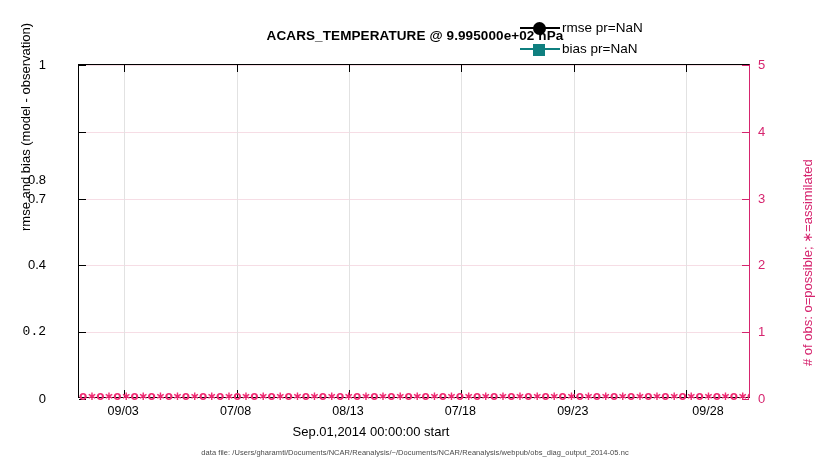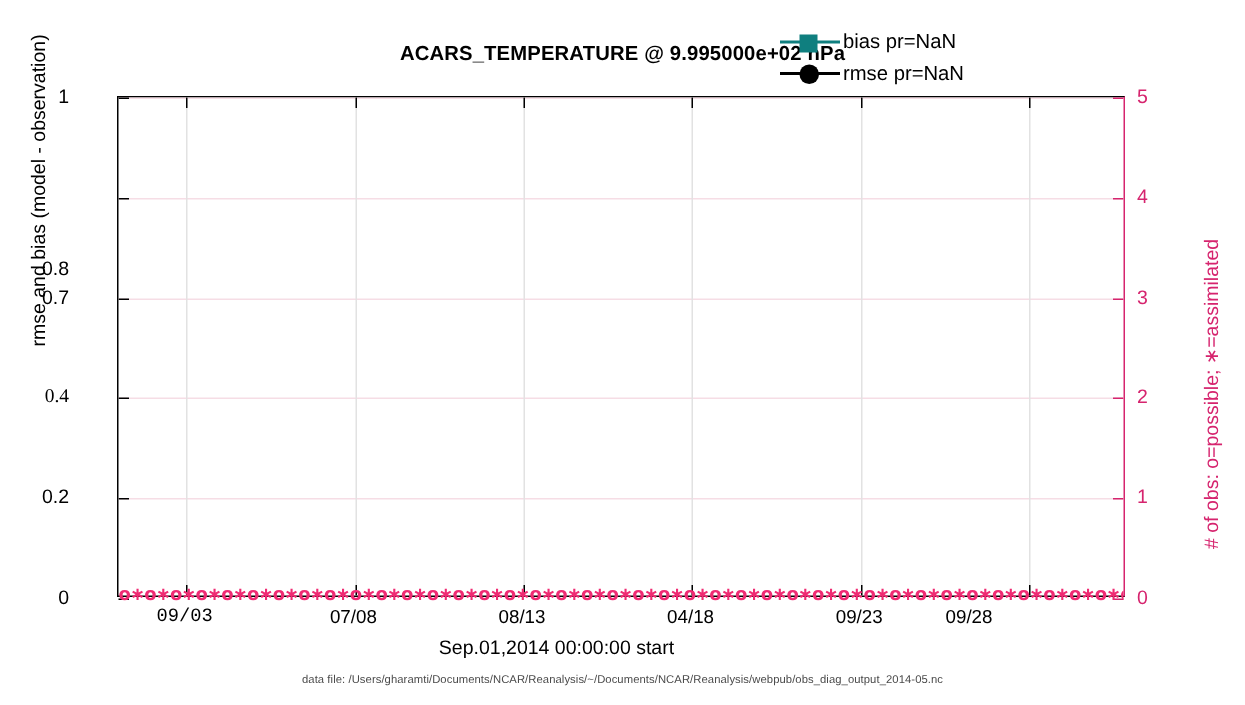--- a/index.html
+++ b/index.html
@@ -286,57 +286,57 @@
       <div class="xtick" style="left: 494.794px;"></div>
       <div class="xtick-top" style="left: 494.794px;"></div>
       <div class="xtick" style="left: 607.219px;"></div>
       <div class="xtick-top" style="left: 607.219px;"></div>
     </div>
   <div id="obs-band" style="color: rgb(239, 43, 115);"><span class="m">o</span><span class="m">∗</span><span class="m">o</span><span class="m">∗</span><span class="m">o</span><span class="m">∗</span><span class="m">o</span><span class="m">∗</span><span class="m">o</span><span class="m">∗</span><span class="m">o</span><span class="m">∗</span><span class="m">o</span><span class="m">∗</span><span class="m">o</span><span class="m">∗</span><span class="m">o</span><span class="m">∗</span><span class="m">o</span><span class="m">∗</span><span class="m">o</span><span class="m">∗</span><span class="m">o</span><span class="m">∗</span><span class="m">o</span><span class="m">∗</span><span class="m">o</span><span class="m">∗</span><span class="m">o</span><span class="m">∗</span><span class="m">o</span><span class="m">∗</span><span class="m">o</span><span class="m">∗</span><span class="m">o</span><span class="m">∗</span><span class="m">o</span><span class="m">∗</span><span class="m">o</span><span class="m">∗</span><span class="m">o</span><span class="m">∗</span><span class="m">o</span><span class="m">∗</span><span class="m">o</span><span class="m">∗</span><span class="m">o</span><span class="m">∗</span><span class="m">o</span><span class="m">∗</span><span class="m">o</span><span class="m">∗</span><span class="m">o</span><span class="m">∗</span><span class="m">o</span><span class="m">∗</span><span class="m">o</span><span class="m">∗</span><span class="m">o</span><span class="m">∗</span><span class="m">o</span><span class="m">∗</span><span class="m">o</span><span class="m">∗</span><span class="m">o</span><span class="m">∗</span><span class="m">o</span><span class="m">∗</span><span class="m">o</span><span class="m">∗</span><span class="m">o</span><span class="m">∗</span><span class="m">o</span><span class="m">∗</span><span class="m">o</span><span class="m">∗</span><span class="m">o</span><span class="m">∗</span><span class="m">o</span></div>
 </div>
 
 <div id="ylabel-left-layer">
     <div class="ylabel-left" style="top: 398px;">0</div>
-    <div class="ylabel-left" style="top: 331.2px;">0.2</div>
-    <div class="ylabel-left" style="top: 264.4px; font-family: Liberation Serif, serif;">0.4</div>
+    <div class="ylabel-left" style="top: 331.2px; font-family: Liberation Mono, monospace;">0.2</div>
+    <div class="ylabel-left" style="top: 264.4px;">0.4</div>
     <div class="ylabel-left" style="top: 197.6px;">0.7</div>
     <div class="ylabel-left" style="top: 130.8px; margin-top: 48px;">0.8</div>
     <div class="ylabel-left" style="top: 64px;">1</div>
   </div>
 <div id="ylabel-right-layer">
     <div class="ylabel-right" style="top: 398px;">0</div>
     <div class="ylabel-right" style="top: 331.2px;">1</div>
     <div class="ylabel-right" style="top: 264.4px;">2</div>
     <div class="ylabel-right" style="top: 197.6px;">3</div>
     <div class="ylabel-right" style="top: 130.8px;">4</div>
     <div class="ylabel-right" style="top: 64px;">5</div>
   </div>
 <div id="xlabel-layer">
-    <div class="xlabel-tick" style="left: 123.158px; font-family: Liberation Mono, monospace;">09/03</div>
+    <div class="xlabel-tick" style="left: 123.158px;">09/03</div>
     <div class="xlabel-tick" style="left: 235.584px;">07/08</div>
     <div class="xlabel-tick" style="left: 348.01px;">08/13</div>
-    <div class="xlabel-tick" style="left: 460.368px;">04/18</div>
+    <div class="xlabel-tick" style="left: 460.368px;">07/18</div>
     <div class="xlabel-tick" style="left: 572.794px; text-align: center;">09/23</div>
-    <div class="xlabel-tick" style="left: 646px;">09/28</div>
+    <div class="xlabel-tick" style="left: 708px;">09/28</div>
   </div>
 
 <div id="ylabel-left-title">rmse and bias (model - observation)</div>
 <div id="ylabel-right-title"># of obs: o=possible; ∗=assimilated</div>
 <div id="xlabel-title">Sep.01,2014 00:00:00 start</div>
 
 <div id="legend">
+  <div class="legend-row">
+    <span class="legend-sample">
+      <span class="legend-line" id="legend-line-rmse" style="background: rgb(0, 0, 0);"></span>
+      <span class="legend-marker-circle" id="legend-dot-rmse" style="background: rgb(0, 0, 0);"></span>
+    </span>
+    <span class="legend-text">rmse pr=NaN</span>
+  </div>
   <div class="legend-row">
     <span class="legend-sample">
       <span class="legend-line" id="legend-line-bias" style="background: rgb(15, 127, 127);"></span>
       <span class="legend-marker-square" id="legend-sq-bias" style="background: rgb(15, 127, 127);"></span>
     </span>
     <span class="legend-text">bias pr=NaN</span>
   </div>
-  <div class="legend-row">
-    <span class="legend-sample">
-      <span class="legend-line" id="legend-line-rmse" style="background: rgb(0, 0, 0);"></span>
-      <span class="legend-marker-circle" id="legend-dot-rmse" style="background: rgb(0, 0, 0);"></span>
-    </span>
-    <span class="legend-text">rmse pr=NaN</span>
-  </div>
 </div>
 
 <div id="footer">data file: /Users/gharamti/Documents/NCAR/Reanalysis/~/Documents/NCAR/Reanalysis/webpub/obs_diag_output_2014-05.nc</div>
 
 </body></html>

